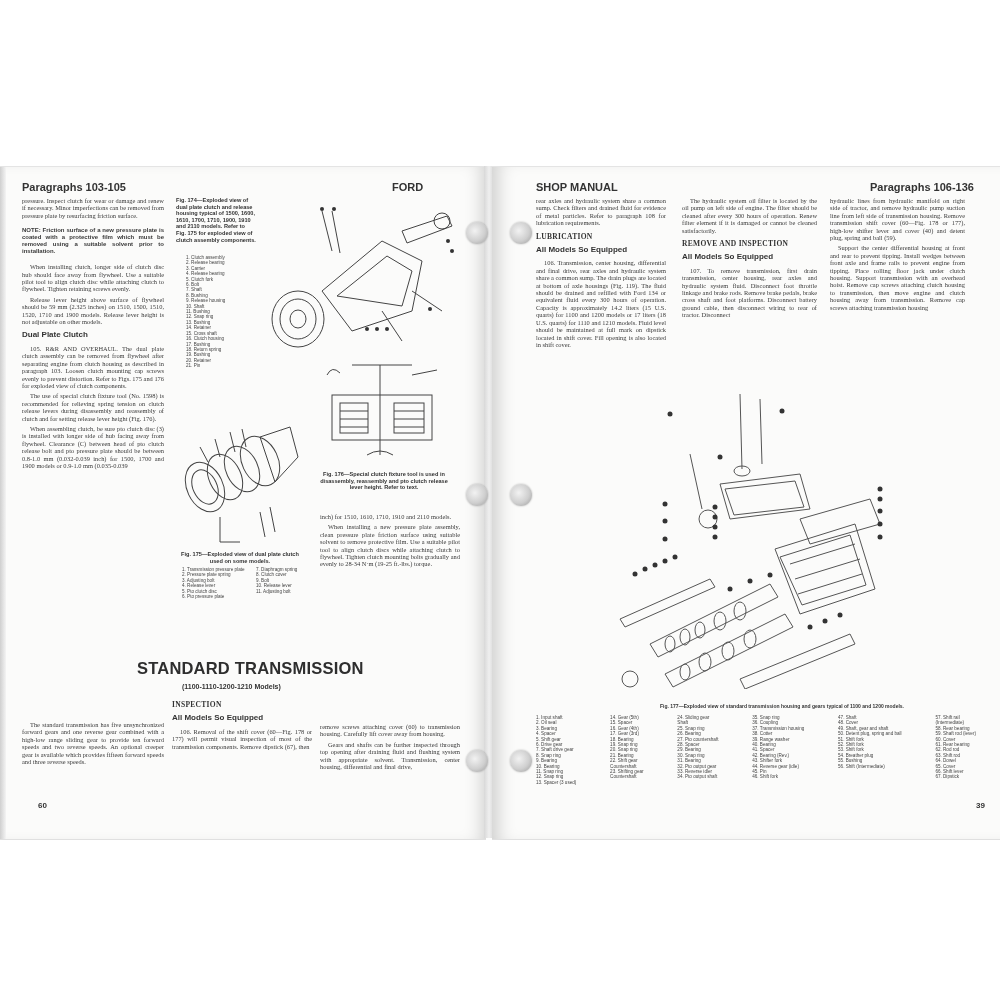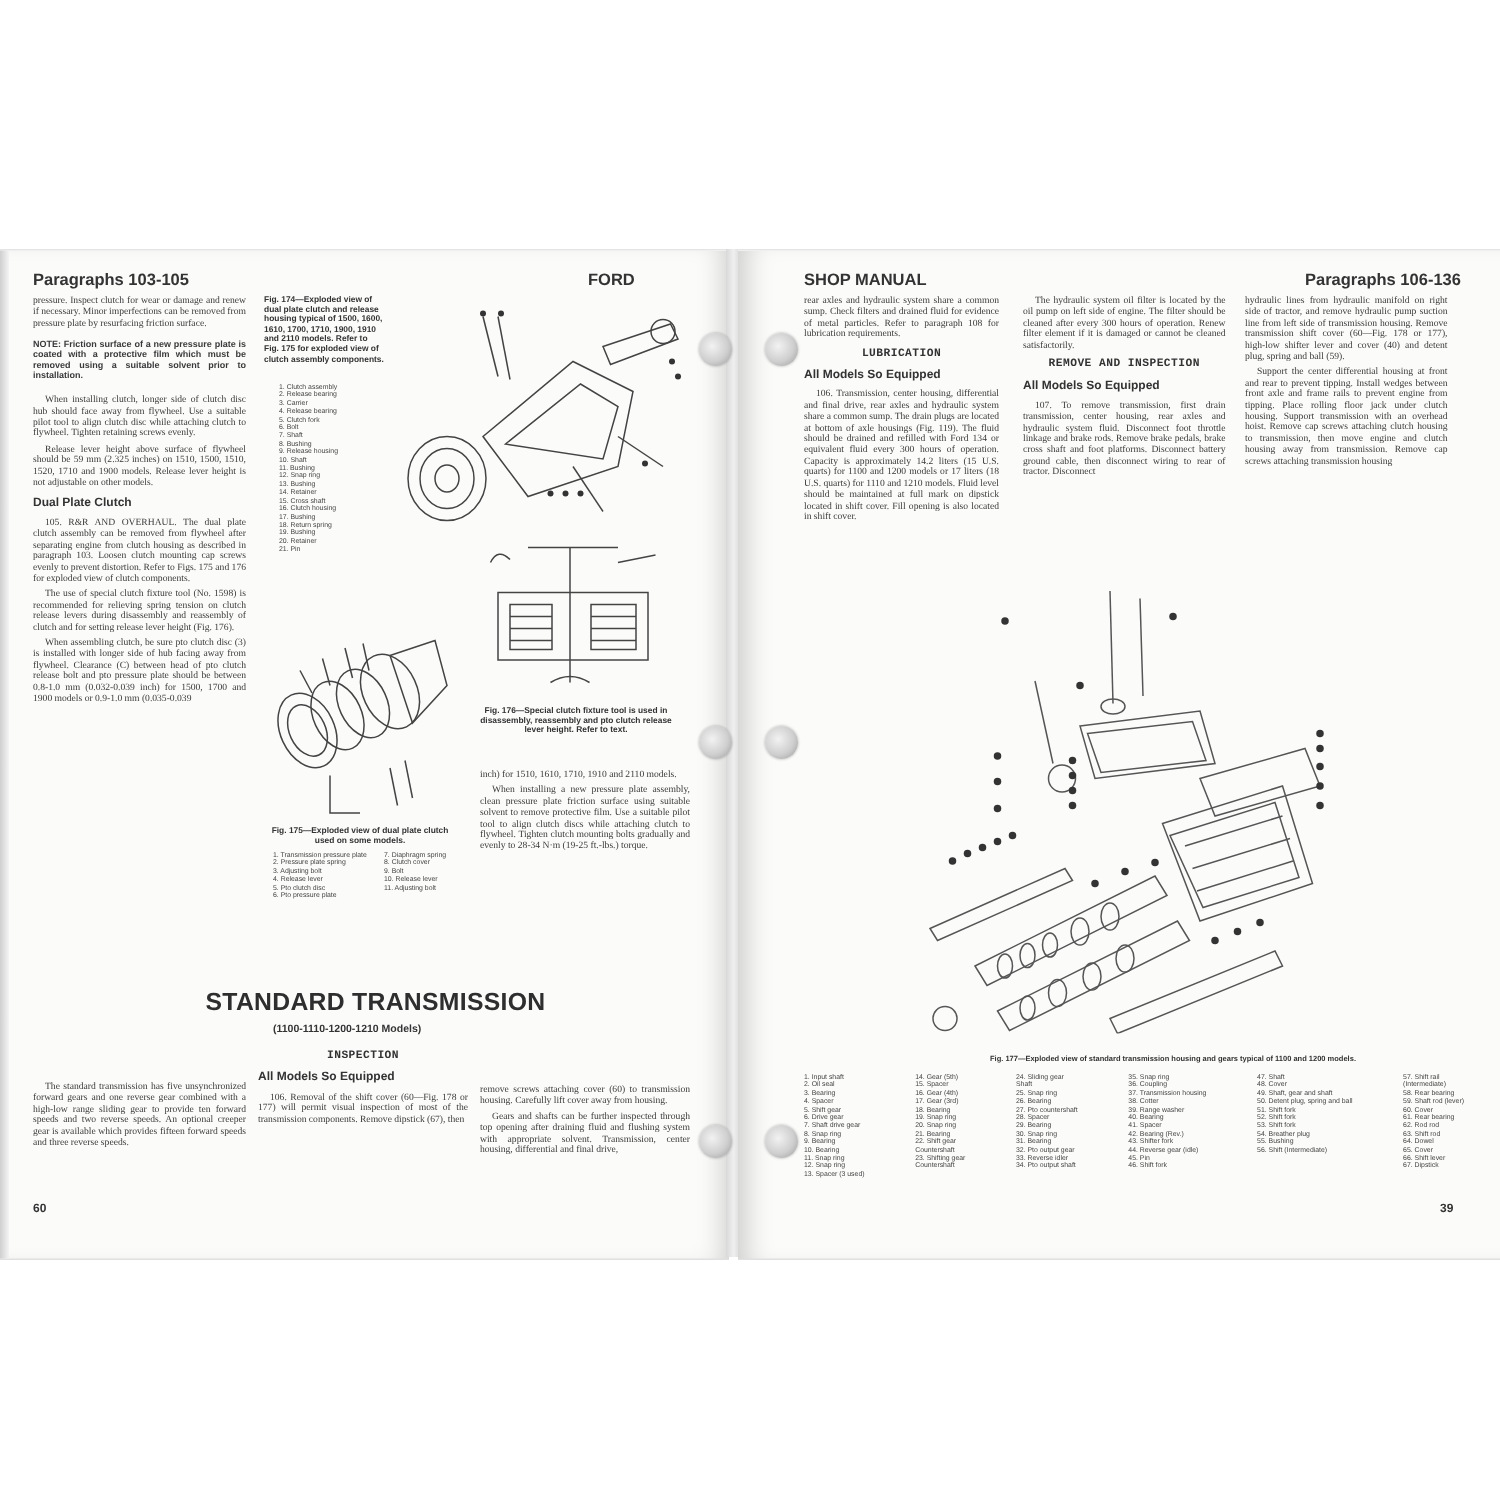--- a/index.html
+++ b/index.html
@@ -7,28 +7,28 @@
   .spread { position:absolute; left:0; top:166px; width:836px; height:672px; }
   .page { position:absolute; top:0; height:672px; background:#fbfbfa; }
   .page.left { left:0; width:486px; box-shadow: inset -14px 0 18px -10px rgba(0,0,0,0.18); border-top:1px solid #e4e4e4; border-bottom:1px solid #e0e0e0; }
   .page.right { left:492px; width:508px; box-shadow: inset 16px 0 18px -10px rgba(0,0,0,0.18); border-top:1px solid #e4e4e4; border-bottom:1px solid #e0e0e0; }
   .gutter { position:absolute; left:484px; top:0; width:10px; height:672px; background:linear-gradient(90deg,#d8d8d8,#efefef,#d8d8d8); }
   .leftedge { position:absolute; left:0; top:0; width:6px; height:672px; background:linear-gradient(90deg,#cfcfcf,#f4f4f4); }
   .runhead { position:absolute; top:14px; font-family:"Liberation Sans", sans-serif; font-weight:bold; font-size:11px; color:#333; }
   .col { position:absolute; font-size:6.4px; line-height:7.4px; text-align:justify; color:#3a3a3a; }
   .col p { margin:0 0 3px 0; text-indent:8px; }
   .sub { font-family:"Liberation Sans", sans-serif; font-weight:bold; font-size:8px; color:#333; margin:6px 0 6px 0; }
-  .center-head { font-family:Liberation Mono, monospace; font-weight:bold; font-size:7.5px; text-align:center; color:#333; margin:6px 0; letter-spacing:0.3px; }
+  .center-head { font-family:Liberation Serif, serif; font-weight:bold; font-size:7.5px; color:#333; margin:6px 0; letter-spacing:0.3px; }
   .note { font-family:"Liberation Sans", sans-serif; font-weight:bold; font-size:6px; line-height:7px; margin:8px 0; }
   .caption { position:absolute; font-family:"Liberation Sans", sans-serif; font-weight:bold; font-size:5.6px; line-height:6.6px; color:#333; }
   .legend { position:absolute; font-family:"Liberation Sans", sans-serif; font-size:4.6px; line-height:5.4px; color:#444; }
   .legend div { white-space:nowrap; }
   .bighead { position:absolute; left:137px; top:492px; font-family:"Liberation Sans", sans-serif; font-weight:bold; font-size:16.5px; color:#2e2e2e; letter-spacing:0.2px; }
   .subhead { position:absolute; left:182px; top:516px; font-family:"Liberation Sans", sans-serif; font-weight:bold; font-size:7px; color:#333; }
-  .pagenum { position:absolute; font-family:"Liberation Sans", sans-serif; font-weight:bold; font-size:8px; color:#333; }
+  .pagenum { position:absolute; font-family:"Liberation Sans", sans-serif; font-weight:bold; font-size:8px; color:#333;margin-left:16px; }
   .hole { position:absolute; width:22px; height:22px; border-radius:50%; background:radial-gradient(circle at 40% 40%, #f2f2f2 0%, #cfcfcf 55%, #9a9a9a 100%); box-shadow:0 0 2px rgba(0,0,0,0.3); }
   .fig { position:absolute; }
   .fig svg { width:100%; height:100%; }
 </style>
 </head>
 <body>
 
 <div class="spread">
 
   <div class="page left">

